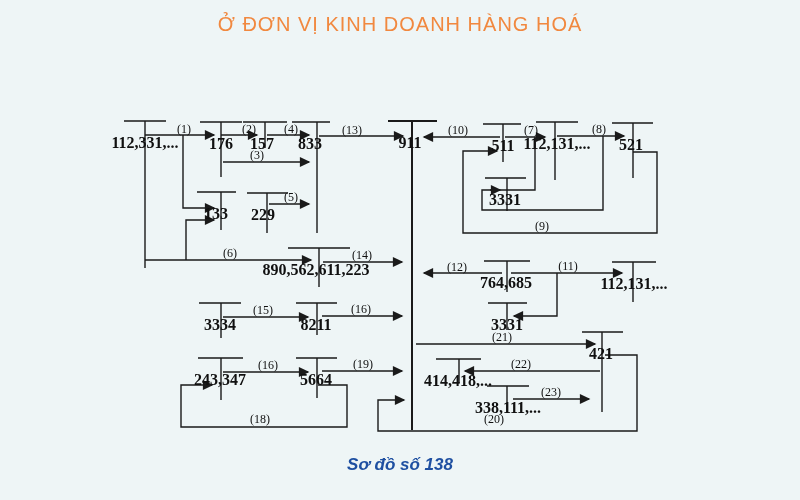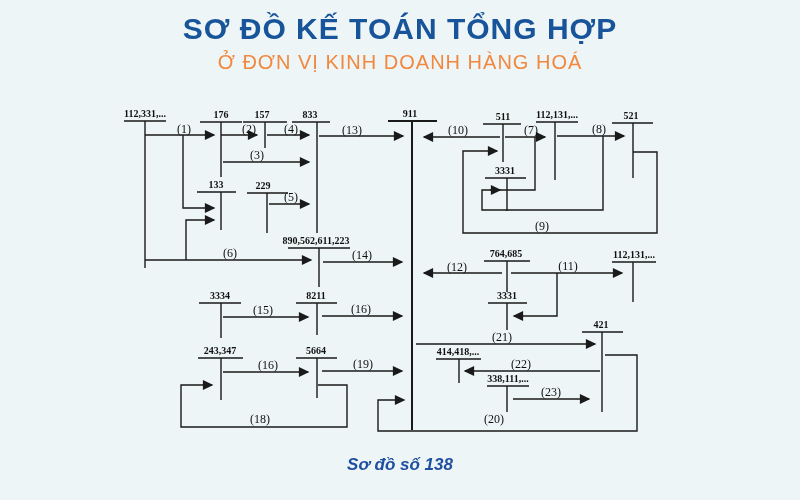--- a/index.html
+++ b/index.html
@@ -5,31 +5,30 @@
   html,body{margin:0;padding:0;}
   .stage{position:relative;width:800px;height:500px;background:#eef5f6;overflow:hidden;
          font-family:"Liberation Sans",sans-serif;}
   .hdr{position:absolute;left:0;top:10px;width:800px;text-align:center;}
   .title{font-size:30px;font-weight:bold;letter-spacing:1px;color:#17549a;line-height:1.25;}
   .subtitle{font-size:20px;font-weight:normal;letter-spacing:1px;color:#f1883f;line-height:1.2;margin-top:2px;}
   .caption{position:absolute;left:0;top:455px;width:800px;text-align:center;
            font-size:17px;font-weight:bold;font-style:italic;color:#1e4fa1;}
   svg.diagram{position:absolute;left:0;top:0;}
   .acct{position:absolute;transform:translate(-50%,-100%);white-space:nowrap;
-        font-family:"Liberation Serif",serif;font-weight:bold;font-size:10px;color:#101010;}
+        font-family:"Liberation Serif",serif;font-weight:bold;font-size:16px;color:#101010;margin-top:33px;}
   .flow{position:absolute;transform:translate(-50%,-50%);white-space:nowrap;
         font-family:"Liberation Serif",serif;font-size:12px;color:#101010;}
 </style>
 </head>
 <body>
 
 <div class="stage">
 
   <div class="hdr">
-    <div class="title">SƠ ĐỒ KẾ TOÁN TỔNG HỢP</div>
     <div class="subtitle">Ở ĐƠN VỊ KINH DOANH HÀNG HOÁ</div>
   </div>
 
   <svg class="diagram" width="800" height="500" viewBox="0 0 800 500">
     <defs>
       <marker id="ah" markerWidth="9" markerHeight="8" refX="7" refY="4" orient="auto">
         <path d="M0.5,0.5 L8,4 L0.5,7.5 z" fill="#1a1a1a"></path>
       </marker>
     </defs>
 

